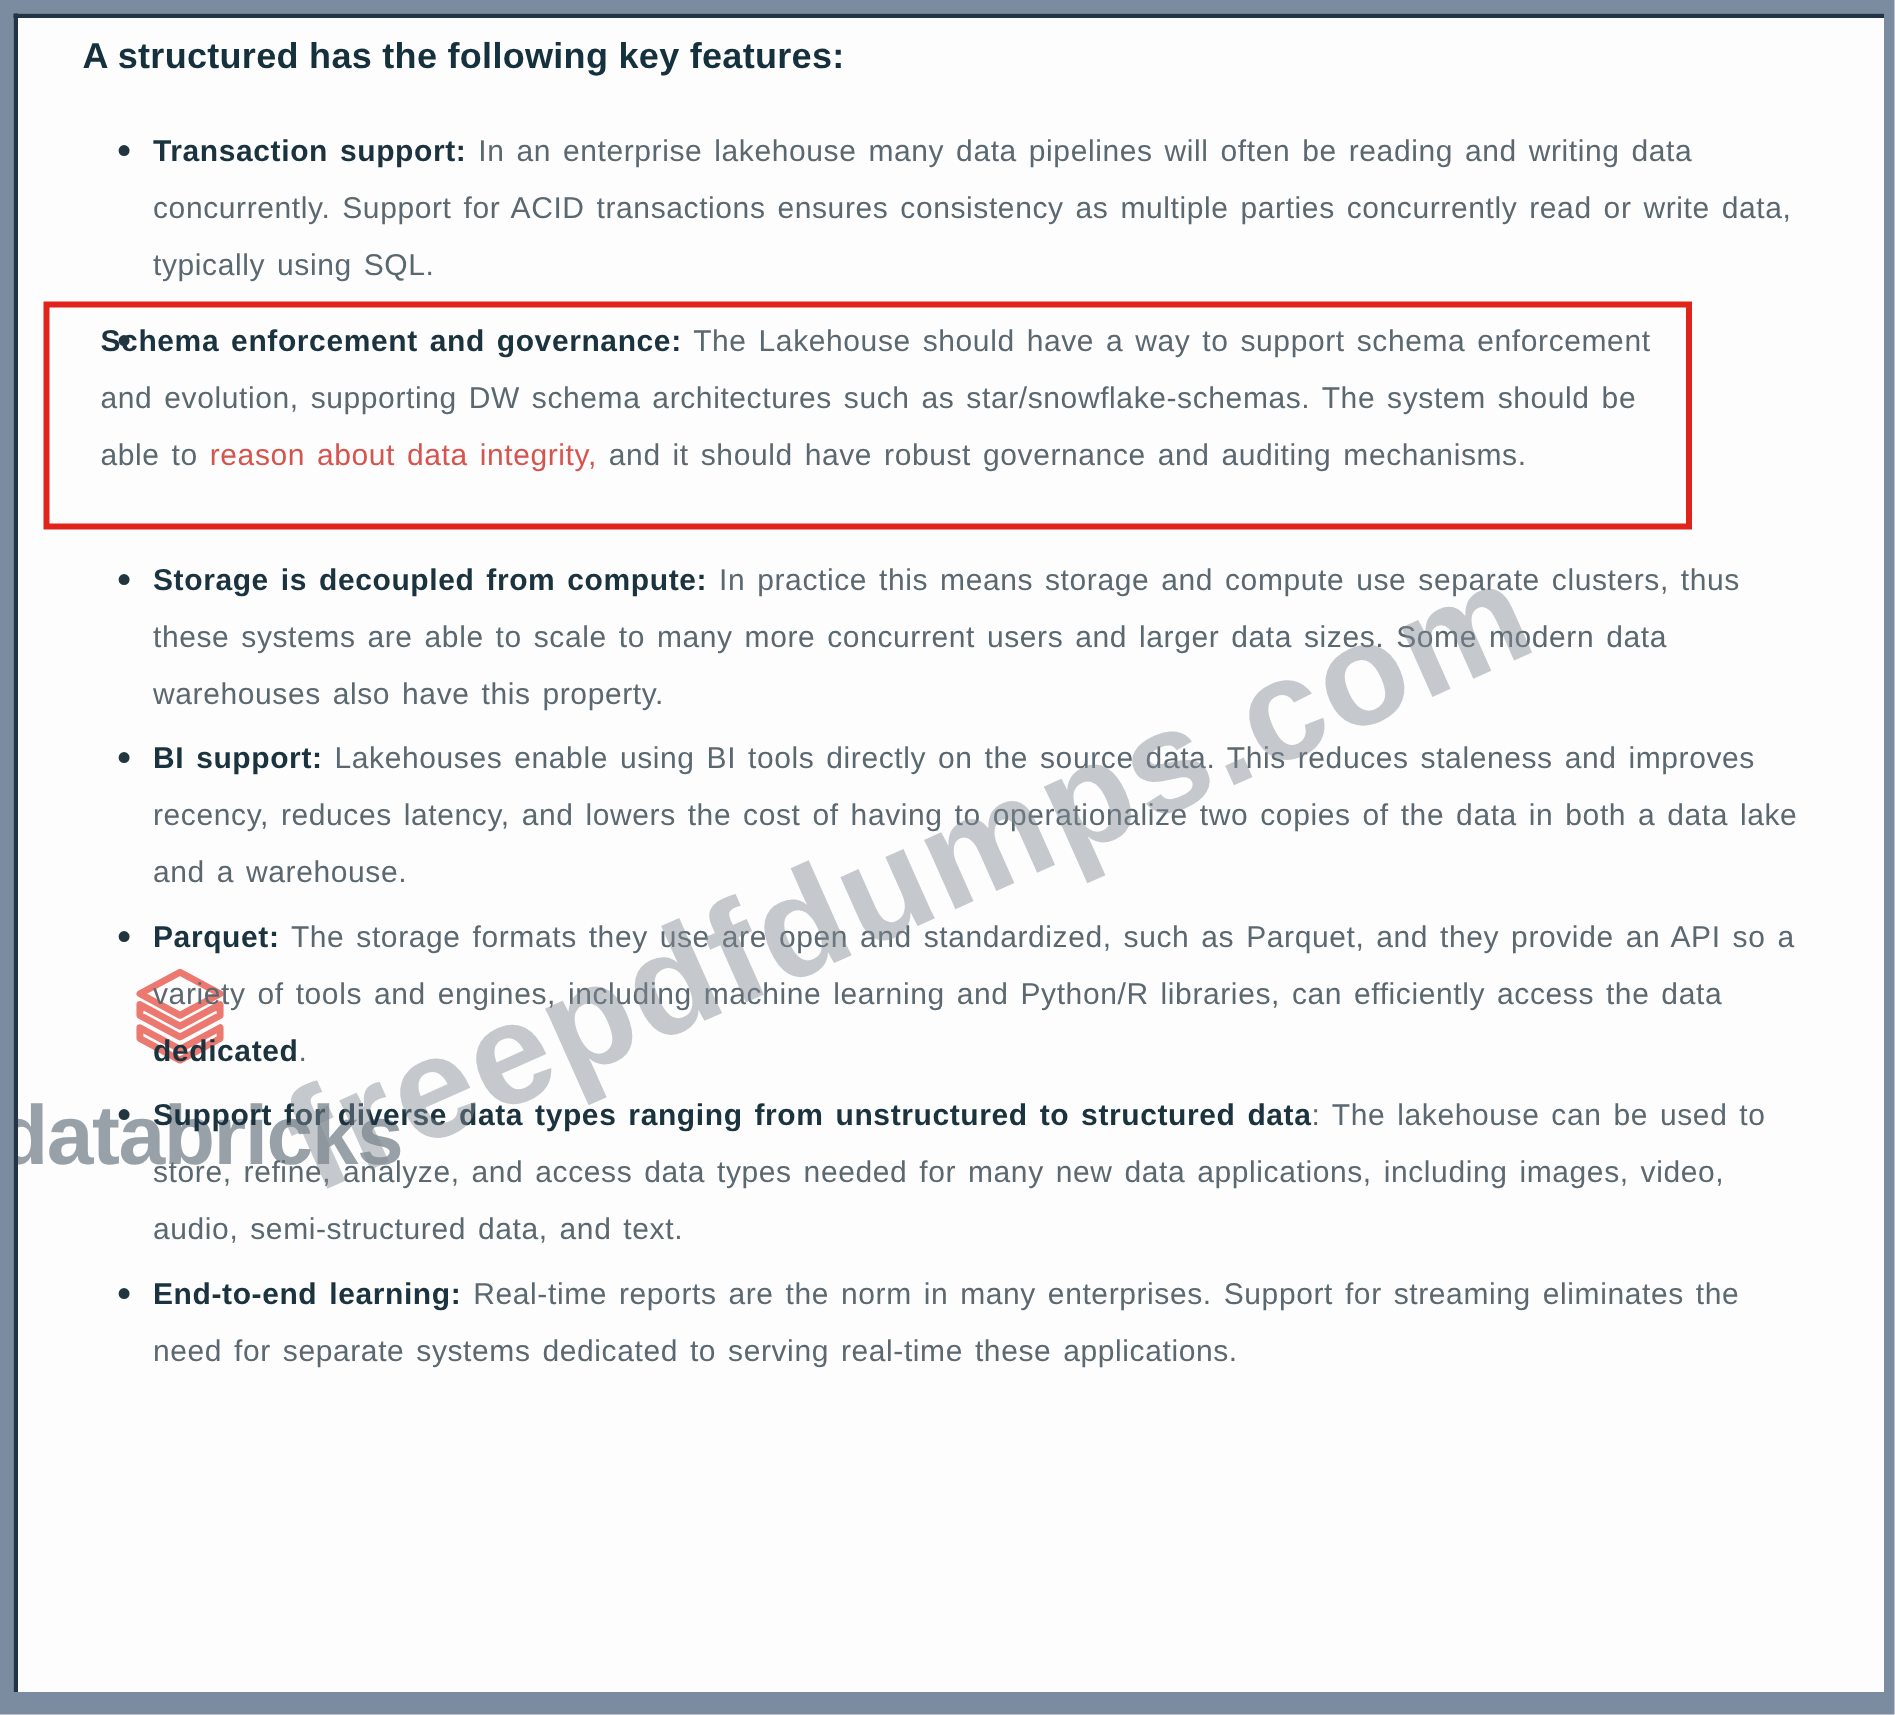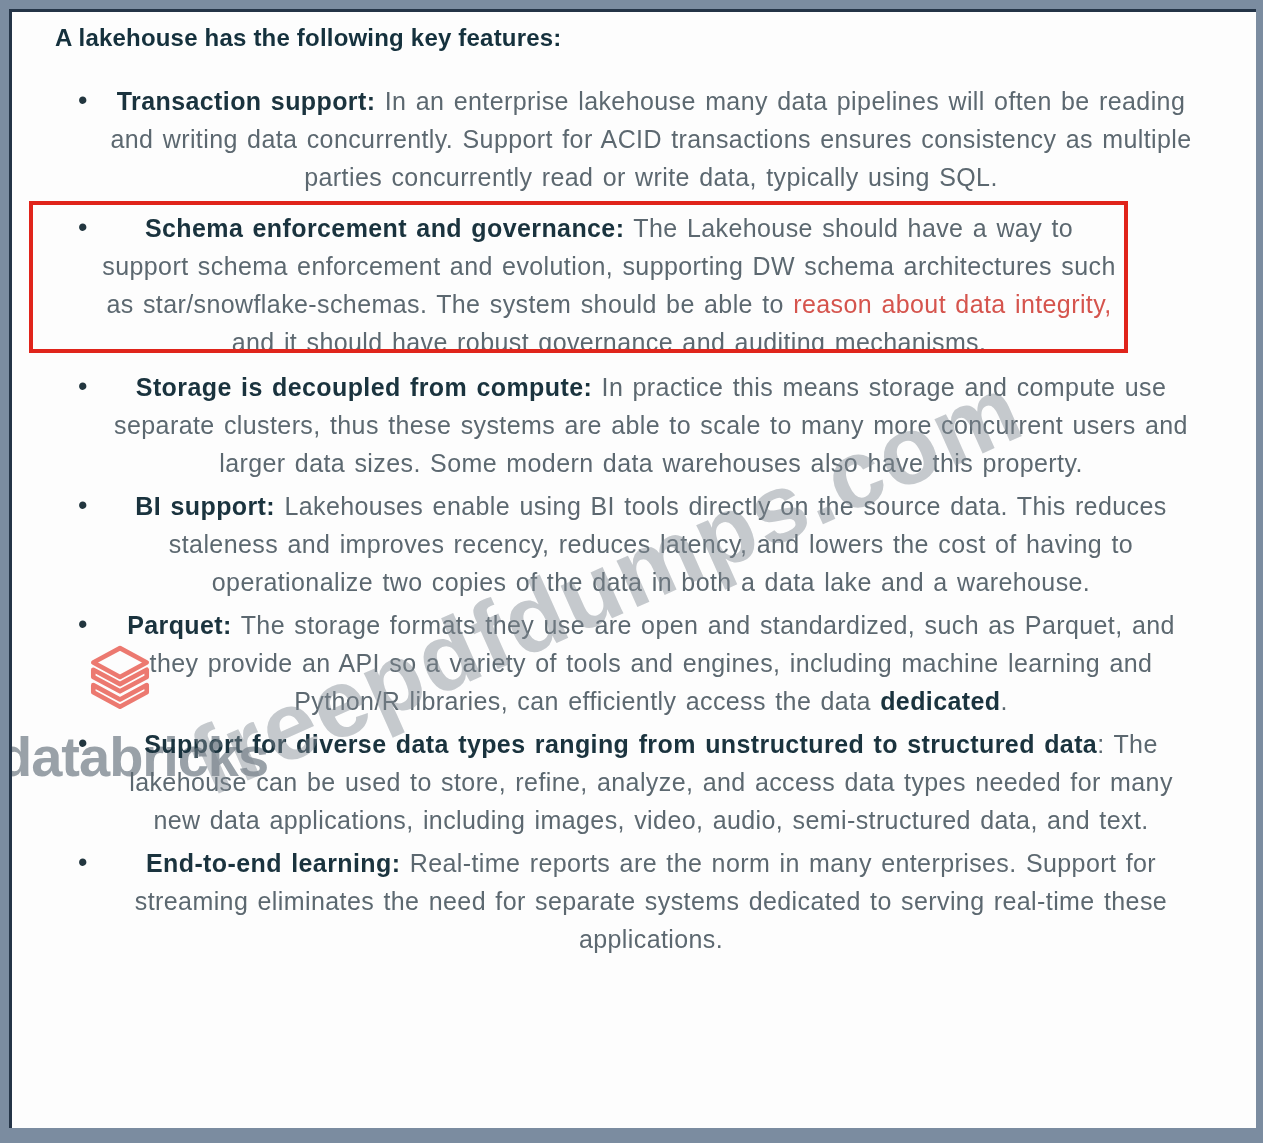--- a/index.html
+++ b/index.html
@@ -26,36 +26,35 @@
     margin:0; position:relative; z-index:1;
   }
   ul.features {
     list-style:none; margin:30px 0 0 23px; padding:0;
     position:relative; z-index:1;
   }
   ul.features li {
     position:relative;
     padding-left:24px;
     margin-bottom:5px;
-    font-size:25px; line-height:38px;
+    font-size:20px; line-height:38px;
     letter-spacing:0.4px; word-spacing:2px;
     color:#5c6870;
-    text-align:center;
   }
   ul.features li::before {
     content:"\2022";
     position:absolute; left:0; top:-1px;
     font-size:27px; color:#22363f;
   }
   ul.features li.highlight {
     margin-left:-49px;
     margin-right:72px;
     margin-bottom:15px;
     border:4px solid #e0241b;
-    padding:4px 8px 0 69px;
+    padding:4px 8px 0 34px;
     height:152px; overflow:hidden;
   }
   ul.features li.highlight::before { left:45px; top:3px; }
   .seg-bold { font-weight:700; color:#1a333e; }
   .seg-normal { font-weight:400; }
   .seg-link { color:#d5544d; }
   .watermark {
     position:absolute; left:185px; top:700px;
     font-size:96px; font-weight:700; white-space:nowrap;
     color:rgba(128,137,146,0.45);
@@ -71,21 +70,21 @@
     position:absolute; left:-14px; top:712px;
     font-size:56px; font-weight:600; color:#99a1a8;
     letter-spacing:-1px; z-index:0;
   }
 </style>
 </head>
 <body>
 
 <div class="page">
 
-  <h1 class="heading">A lakehouse has the following key features:</h1>
+  <h1 class="heading">A structured has the following key features:</h1>
 
   <ul class="features">
       <li><span class="seg-bold">Transaction support:</span><span class="seg-normal"> In an enterprise lakehouse many data pipelines will often be reading and writing data concurrently. Support for ACID transactions ensures consistency as multiple parties concurrently read or write data, typically using SQL.</span></li>
       <li class="highlight"><span class="seg-bold">Schema enforcement and governance:</span><span class="seg-normal"> The Lakehouse should have a way to support schema enforcement and evolution, supporting DW schema architectures such as star/snowflake-schemas. The system should be able to </span><span class="seg-link">reason about data integrity,</span><span class="seg-normal"> and it should have robust governance and auditing mechanisms.</span></li>
       <li><span class="seg-bold">Storage is decoupled from compute:</span><span class="seg-normal"> In practice this means storage and compute use separate clusters, thus these systems are able to scale to many more concurrent users and larger data sizes. Some modern data warehouses also have this property.</span></li>
       <li><span class="seg-bold">BI support:</span><span class="seg-normal"> Lakehouses enable using BI tools directly on the source data. This reduces staleness and improves recency, reduces latency, and lowers the cost of having to operationalize two copies of the data in both a data lake and a warehouse.</span></li>
       <li><span class="seg-bold">Parquet:</span><span class="seg-normal"> The storage formats they use are open and standardized, such as Parquet, and they provide an API so a variety of tools and engines, including machine learning and Python/R libraries, can efficiently access the data </span><span class="seg-bold">dedicated</span><span class="seg-normal">.</span></li>
       <li><span class="seg-bold">Support for diverse data types ranging from unstructured to structured data</span><span class="seg-normal">: The lakehouse can be used to store, refine, analyze, and access data types needed for many new data applications, including images, video, audio, semi-structured data, and text.</span></li>
       <li><span class="seg-bold">End-to-end learning:</span><span class="seg-normal"> Real-time reports are the norm in many enterprises. Support for streaming eliminates the need for separate systems dedicated to serving real-time these applications.</span></li>
     </ul>

